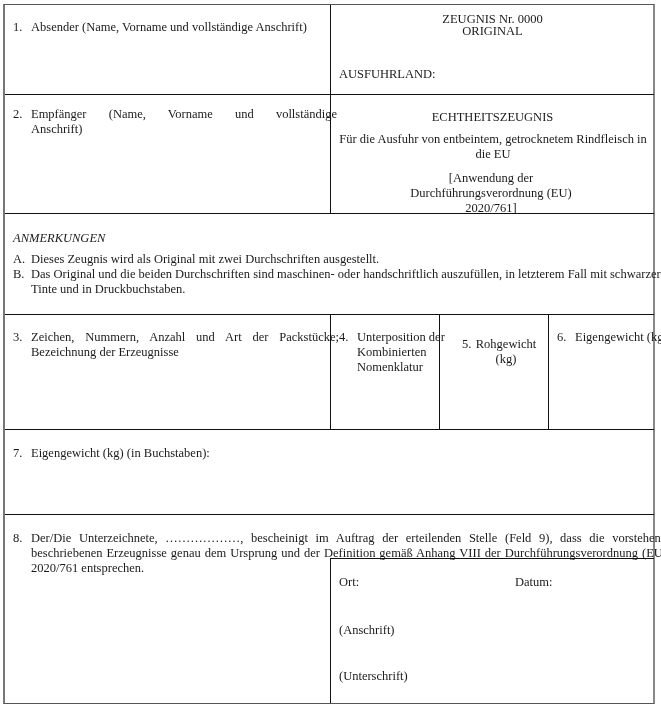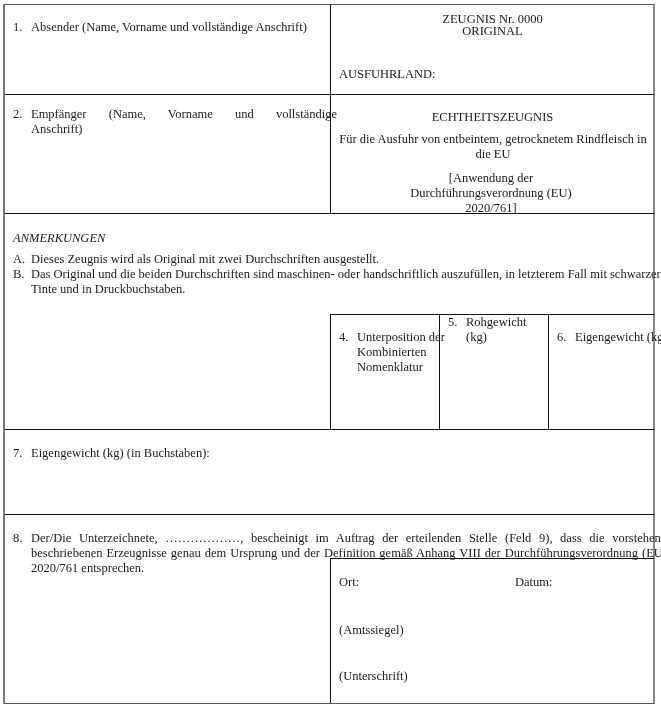--- a/index.html
+++ b/index.html
@@ -48,27 +48,32 @@
   <div class="cell bt" style="left:0; top:208px; width:649px; height:101px;font-family:Liberation Serif, serif;">
     <div class="label" style="left:8px; top:17px; font-style:italic;">ANMERKUNGEN</div>
     <div class="label hang" style="left:8px; top:38px; width:632px;">
       <span class="num" style="text-indent:0;">A.</span><span>Dieses Zeugnis wird als Original mit zwei Durchschriften ausgestellt.</span>
     </div>
     <div class="label hang" style="left:8px; top:53px; width:636px;">
       <span class="num" style="text-indent:0;">B.</span><span>Das Original und die beiden Durchschriften sind maschinen- oder handschriftlich auszufüllen, in letzterem Fall mit schwarzer Tinte und in Druckbuchstaben.</span>
     </div>
   </div>
 
+  <div class="cell bt" style="left:0; top:309px; width:325px; height:115px;">
+    <div class="label hang justify" style="left:8px; top:15px; width:308px;">
+      <span class="num" style="text-indent:0;">3.</span><span>Zeichen, Nummern, Anzahl und Art der Packstücke; Bezeichnung der Erzeugnisse</span>
+    </div>
+  </div>
   <div class="cell bt bl" style="left:325px; top:309px; width:109px; height:115px;">
     <div class="label hang" style="left:8px; top:15px; width:96px;">
       <span class="num" style="text-indent:0;">4.</span><span>Unterposition der Kombinierten Nomenklatur</span>
     </div>
   </div>
   <div class="cell bt bl" style="left:434px; top:309px; width:109px; height:115px;">
-    <div class="label hang" style="left:8px; top:0; width:80px;">
+    <div class="label hang" style="left:8px; top:22px; width:80px;text-align:center;">
       <span class="num" style="text-indent:0;">5.</span><span>Rohgewicht (kg)</span>
     </div>
   </div>
   <div class="cell bt bl" style="left:543px; top:309px; width:106px; height:115px;">
     <div class="label hang" style="left:8px; top:15px; width:94px;">
       <span class="num" style="text-indent:0;">6.</span><span>Eigengewicht (kg)</span>
     </div>
   </div>
 
   <div class="cell bt" style="left:0; top:424px; width:649px; height:85px;">
@@ -79,17 +84,17 @@
 
   <div class="cell bt" style="left:0; top:509px; width:649px; height:44px;">
     <div class="label hang justify" style="left:8px; top:16px; width:636px;">
       <span class="num" style="text-indent:0;">8.</span><span>Der/Die Unterzeichnete, ………………, bescheinigt im Auftrag der erteilenden Stelle (Feld 9), dass die vorstehend beschriebenen Erzeugnisse genau dem Ursprung und der Definition gemäß Anhang VIII der Durchführungs­verordnung (EU) 2020/761 entsprechen.</span>
     </div>
   </div>
 
   <div class="cell bt bl" style="left:325px; top:553px; width:324px; height:145px;">
     <div class="label" style="left:8px; top:16px;">Ort:</div>
     <div class="label" style="left:172px; top:16px;margin-left:12px;">Datum:</div>
-    <div class="label" style="left:8px; top:64px;">(Amtssiegel)</div>
+    <div class="label" style="left:8px; top:64px;">(Anschrift)</div>
     <div class="label" style="left:8px; top:110px;">(Unterschrift)</div>
   </div>
 
 </div>
 
 </body></html>

